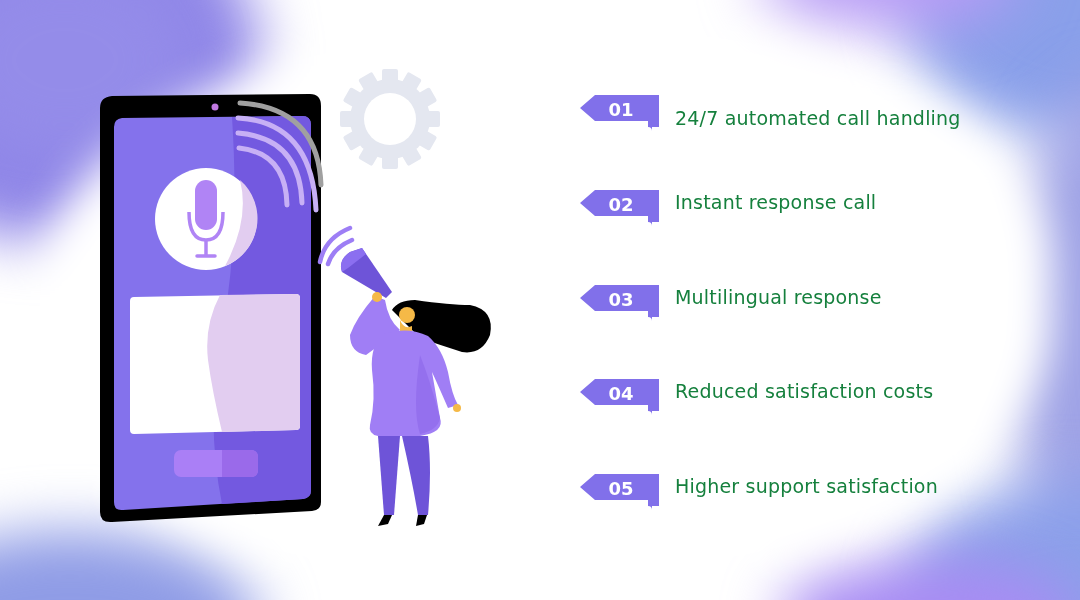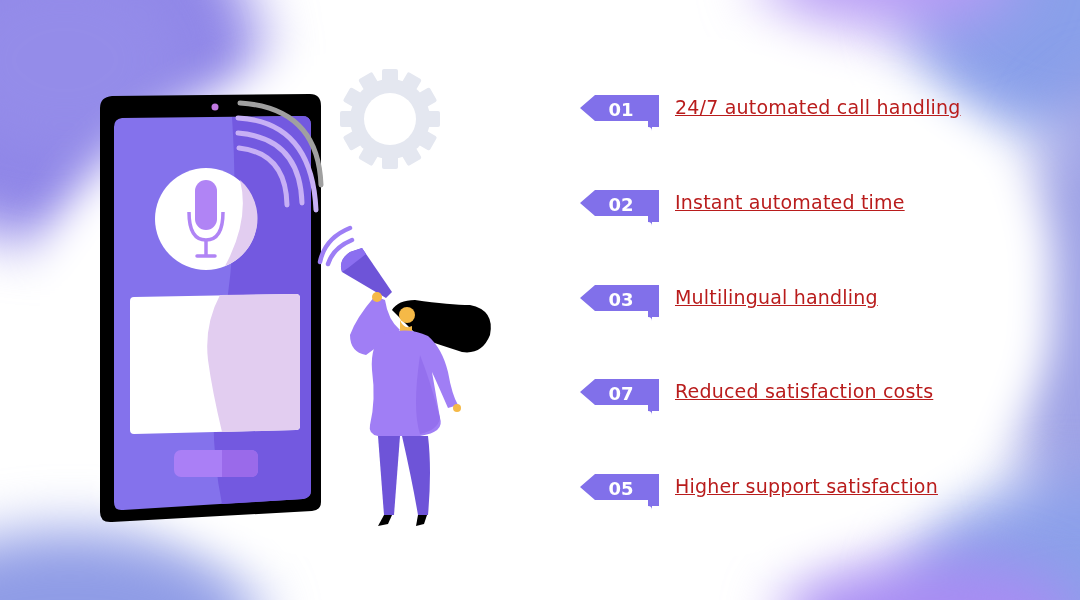--- a/index.html
+++ b/index.html
@@ -26,22 +26,22 @@
     position:absolute; left:0; height:34px; display:flex; align-items:center;
   }
   .badge { position:relative; width:82px; height:34px; cursor:default; }
   .badge svg { position:absolute; left:0; top:0; }
   .badge-num {
     position:absolute; left:20px; top:4px; width:46px; text-align:center;
     color:#fff; font-weight:bold; font-size:18px; line-height:22px;
     font-family: "DejaVu Sans", sans-serif;
   }
   .feature-text {
-    margin-left:15px; font-size:19px; color:#b91c1c; letter-spacing:0.2px;
-    font-family: "DejaVu Sans", sans-serif; margin-top:-10px;text-decoration:underline;
+    margin-left:15px; font-size:19px; color:#15803d; letter-spacing:0.2px;
+    font-family: "DejaVu Sans", sans-serif; margin-top:-10px;
   }
 </style>
 </head>
 <body>
 
 <div>
   <div class="bg-blob blob-tl"></div>
   <div class="bg-blob blob-tl2"></div>
   <div class="bg-blob blob-bl"></div>
   <div class="bg-blob blob-tr"></div>
@@ -127,56 +127,56 @@
 
     <path d="M378,436 L400,436 L394,515 L384,515 Z" fill="#6e54d8"></path>
     <path d="M402,436 L428,436 Q432,470 428,515 L418,515 Q412,480 402,436 Z" fill="#6e54d8"></path>
     <path d="M384,515 L392,515 L388,524 L378,526 Z" fill="#000"></path>
     <path d="M418,515 L427,515 L424,524 L416,526 Z" fill="#000"></path>
   </g>
 </svg>
 
 <div class="features">
 
-  <div class="feature" style="top:3px;">
+  <div class="feature" style="top:3px;align-items:flex-end;">
     <div class="badge">
       <svg width="82" height="36" viewBox="0 0 82 36">
         <path d="M2,13 L17,0 L81,0 L81,32 L74,32 L74,36 Q74,32 70,32 L70,26 L17,26 Z" fill="#8170ea"></path>
       </svg>
       <span class="badge-num">01</span>
     </div>
     <span class="feature-text">24/7 automated call handling</span>
   </div>
 
   <div class="feature" style="top:98px;">
     <div class="badge">
       <svg width="82" height="36" viewBox="0 0 82 36">
         <path d="M2,13 L17,0 L81,0 L81,32 L74,32 L74,36 Q74,32 70,32 L70,26 L17,26 Z" fill="#8170ea"></path>
       </svg>
       <span class="badge-num">02</span>
     </div>
-    <span class="feature-text">Instant automated time</span>
+    <span class="feature-text">Instant response call</span>
   </div>
 
   <div class="feature" style="top:193px;">
     <div class="badge">
       <svg width="82" height="36" viewBox="0 0 82 36">
         <path d="M2,13 L17,0 L81,0 L81,32 L74,32 L74,36 Q74,32 70,32 L70,26 L17,26 Z" fill="#8170ea"></path>
       </svg>
       <span class="badge-num">03</span>
     </div>
-    <span class="feature-text">Multilingual handling</span>
+    <span class="feature-text">Multilingual response</span>
   </div>
 
   <div class="feature" style="top:287px;">
     <div class="badge">
       <svg width="82" height="36" viewBox="0 0 82 36">
         <path d="M2,13 L17,0 L81,0 L81,32 L74,32 L74,36 Q74,32 70,32 L70,26 L17,26 Z" fill="#8170ea"></path>
       </svg>
-      <span class="badge-num">07</span>
+      <span class="badge-num">04</span>
     </div>
     <span class="feature-text">Reduced satisfaction costs</span>
   </div>
 
   <div class="feature" style="top:382px;justify-content:space-between;">
     <div class="badge">
       <svg width="82" height="36" viewBox="0 0 82 36">
         <path d="M2,13 L17,0 L81,0 L81,32 L74,32 L74,36 Q74,32 70,32 L70,26 L17,26 Z" fill="#8170ea"></path>
       </svg>
       <span class="badge-num">05</span>

